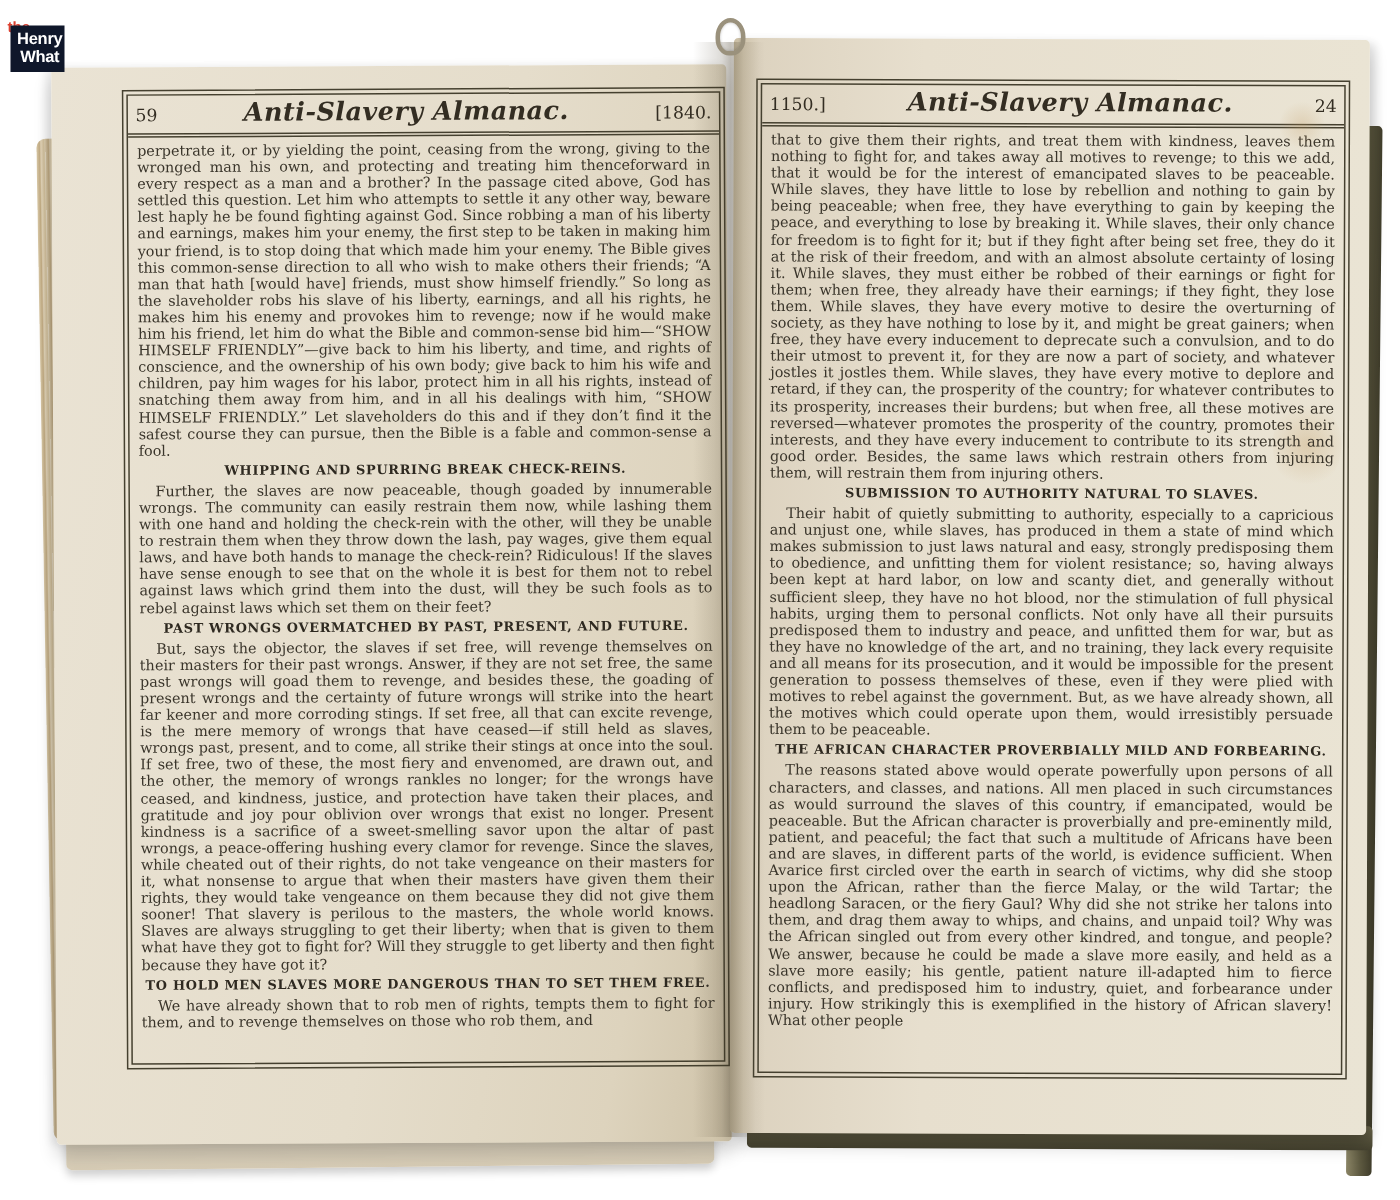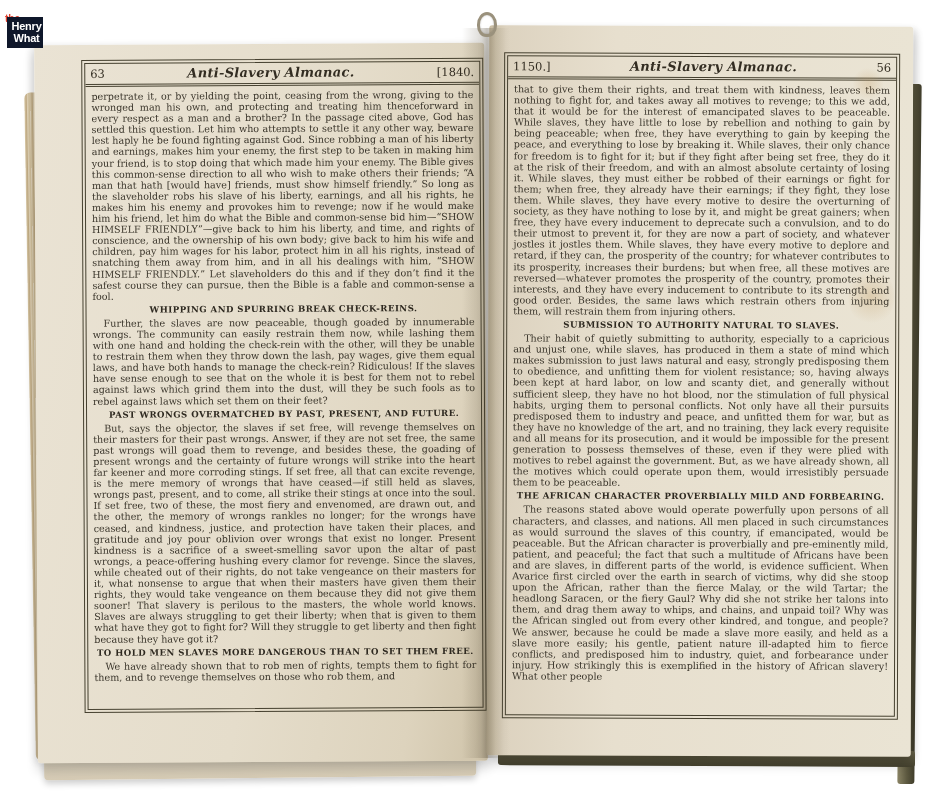--- a/index.html
+++ b/index.html
@@ -82,21 +82,21 @@
     border:1px solid #45402f;outline:1px solid #45402f;outline-offset:2px;
     background:transparent;overflow:hidden;
   }
   .frame-left{left:50px;top:18px;width:394px;height:645px;}
   .frame-right{left:18px;top:30px;width:388px;height:658px;}
   .page-header{
     display:flex;justify-content:space-between;align-items:baseline;
     padding:2px 5px 3px 5px;border-bottom:3px double #45402f;
     color:#332d22;font-size:12px;
   }
-  .page-header .title{font-style:italic;font-weight:bold;font-size:13px;letter-spacing:0.3px;}
+  .page-header .title{font-style:italic;font-weight:bold;font-size:17px;letter-spacing:0.3px;}
   .page-header .corner{font-size:11.5px;}
   .page-body{
     padding:4px 6px 2px 6px;color:#39342a;
     font-size:9.6px;line-height:11.1px;text-align:justify;
   }
   .para{margin:0 0 1px 0;text-indent:11px;}
   .para.flush{text-indent:0;}
   .sec-heading{
     text-align:center;font-weight:bold;font-size:8.6px;letter-spacing:0.45px;
     margin:3px 0 2px 0;color:#2e2920;text-indent:0;
@@ -115,42 +115,42 @@
 
 <div class="book">
   <div class="deckle"></div>
   <div class="under-page"></div>
   <div class="cover-edge-right"></div>
   <div class="cover-edge-bottom"></div>
 
   <div class="paper paper-left">
     <div class="frame frame-left">
       <div class="page-header">
-        <span class="corner">63</span>
+        <span class="corner">59</span>
         <span class="title">Anti-Slavery Almanac.</span>
         <span class="corner">[1840.</span>
       </div>
       <div class="page-body">
         <p class="para flush">perpetrate it, or by yielding the point, ceasing from the wrong, giving to the wronged man his own, and protecting and treating him thenceforward in every respect as a man and a brother?  In the passage cited above, God has settled this question.  Let him who attempts to settle it any other way, beware lest haply he be found fighting against God. Since robbing a man of his liberty and earnings, makes him your enemy, the first step to be taken in making him your friend, is to stop doing that which made him your enemy.  The Bible gives this common-sense direction to all who wish to make others their friends; “A man that hath [would have] friends, must show himself friendly.”  So long as the slaveholder robs his slave of his liberty, earnings, and all his rights, he makes him his enemy and provokes him to revenge; now if he would make him his friend, let him do what the Bible and common-sense bid him—“SHOW HIMSELF FRIENDLY”—give back to him his liberty, and time, and rights of conscience, and the ownership of his own body; give back to him his wife and children, pay him wages for his labor, protect him in all his rights, instead of snatching them away from him, and in all his dealings with him, “SHOW HIMSELF FRIENDLY.”  Let slaveholders do this and if they don’t find it the safest course they can pursue, then the Bible is a fable and common-sense a fool.</p>
         <p class="sec-heading">WHIPPING AND SPURRING BREAK CHECK-REINS.</p>
         <p class="para">Further, the slaves are now peaceable, though goaded by innumerable wrongs.  The community can easily restrain them now, while lashing them with one hand and holding the check-rein with the other, will they be unable to restrain them when they throw down the lash, pay wages, give them equal laws, and have both hands to manage the check-rein? Ridiculous!  If the slaves have sense enough to see that on the whole it is best for them not to rebel against laws which grind them into the dust, will they be such fools as to rebel against laws which set them on their feet?</p>
         <p class="sec-heading">PAST WRONGS OVERMATCHED BY PAST, PRESENT, AND FUTURE.</p>
         <p class="para">But, says the objector, the slaves if set free, will revenge themselves on their masters for their past wrongs.  Answer, if they are not set free, the same past wrongs will goad them to revenge, and besides these, the goading of present wrongs and the certainty of future wrongs will strike into the heart far keener and more corroding stings.  If set free, all that can excite revenge, is the mere memory of wrongs that have ceased—if still held as slaves, wrongs past, present, and to come, all strike their stings at once into the soul.  If set free, two of these, the most fiery and envenomed, are drawn out, and the other, the memory of wrongs rankles no longer; for the wrongs have ceased, and kindness, justice, and protection have taken their places, and gratitude and joy pour oblivion over wrongs that exist no longer.  Present kindness is a sacrifice of a sweet-smelling savor upon the altar of past wrongs, a peace-offering hushing every clamor for revenge.  Since the slaves, while cheated out of their rights, do not take vengeance on their masters for it, what nonsense to argue that when their masters have given them their rights, they would take vengeance on them because they did not give them sooner!  That slavery is perilous to the masters, the whole world knows.  Slaves are always struggling to get their liberty; when that is given to them what have they got to fight for?  Will they struggle to get liberty and then fight because they have got it?</p>
         <p class="sec-heading">TO HOLD MEN SLAVES MORE DANGEROUS THAN TO SET THEM FREE.</p>
         <p class="para">We have already shown that to rob men of rights, tempts them to fight for them, and to revenge themselves on those who rob them, and</p>
       </div>
     </div>
   </div>
 
   <div class="paper paper-right">
     <div class="frame frame-right">
       <div class="page-header">
         <span class="corner">1150.]</span>
         <span class="title">Anti-Slavery Almanac.</span>
-        <span class="corner">56</span>
+        <span class="corner">24</span>
       </div>
       <div class="page-body">
         <p class="para flush">that to give them their rights, and treat them with kindness, leaves them nothing to fight for, and takes away all motives to revenge; to this we add, that it would be for the interest of emancipated slaves to be peaceable.  While slaves, they have little to lose by rebellion and nothing to gain by being peaceable; when free, they have everything to gain by keeping the peace, and everything to lose by breaking it.  While slaves, their only chance for freedom is to fight for it; but if they fight after being set free, they do it at the risk of their freedom, and with an almost absolute certainty of losing it.  While slaves, they must either be robbed of their earnings or fight for them; when free, they already have their earnings; if they fight, they lose them.  While slaves, they have every motive to desire the overturning of society, as they have nothing to lose by it, and might be great gainers; when free, they have every inducement to deprecate such a convulsion, and to do their utmost to prevent it, for they are now a part of society, and whatever jostles it jostles them. While slaves, they have every motive to deplore and retard, if they can, the prosperity of the country; for whatever contributes to its prosperity, increases their burdens; but when free, all these motives are reversed—whatever promotes the prosperity of the country, promotes their interests, and they have every inducement to contribute to its strength and good order.  Besides, the same laws which restrain others from injuring them, will restrain them from injuring others.</p>
         <p class="sec-heading">SUBMISSION TO AUTHORITY NATURAL TO SLAVES.</p>
         <p class="para">Their habit of quietly submitting to authority, especially to a capricious and unjust one, while slaves, has produced in them a state of mind which makes submission to just laws natural and easy, strongly predisposing them to obedience, and unfitting them for violent resistance; so, having always been kept at hard labor, on low and scanty diet, and generally without sufficient sleep, they have no hot blood, nor the stimulation of full physical habits, urging them to personal conflicts.  Not only have all their pursuits predisposed them to industry and peace, and unfitted them for war, but as they have no knowledge of the art, and no training, they lack every requisite and all means for its prosecution, and it would be impossible for the present generation to possess themselves of these, even if they were plied with motives to rebel against the government.  But, as we have already shown, all the motives which could operate upon them, would irresistibly persuade them to be peaceable.</p>
         <p class="sec-heading">THE AFRICAN CHARACTER PROVERBIALLY MILD AND FORBEARING.</p>
         <p class="para">The reasons stated above would operate powerfully upon persons of all characters, and classes, and nations.  All men placed in such circumstances as would surround the slaves of this country, if emancipated, would be peaceable.  But the African character is proverbially and pre-eminently mild, patient, and peaceful; the fact that such a multitude of Africans have been and are slaves, in different parts of the world, is evidence sufficient.  When Avarice first circled over the earth in search of victims, why did she stoop upon the African, rather than the fierce Malay, or the wild Tartar; the headlong Saracen, or the fiery Gaul?  Why did she not strike her talons into them, and drag them away to whips, and chains, and unpaid toil?  Why was the African singled out from every other kindred, and tongue, and people?  We answer, because he could be made a slave more easily, and held as a slave more easily; his gentle, patient nature ill-adapted him to fierce conflicts, and predisposed him to industry, quiet, and forbearance under injury.  How strikingly this is exemplified in the history of African slavery!  What other people</p>
       </div>
     </div>
   </div>

